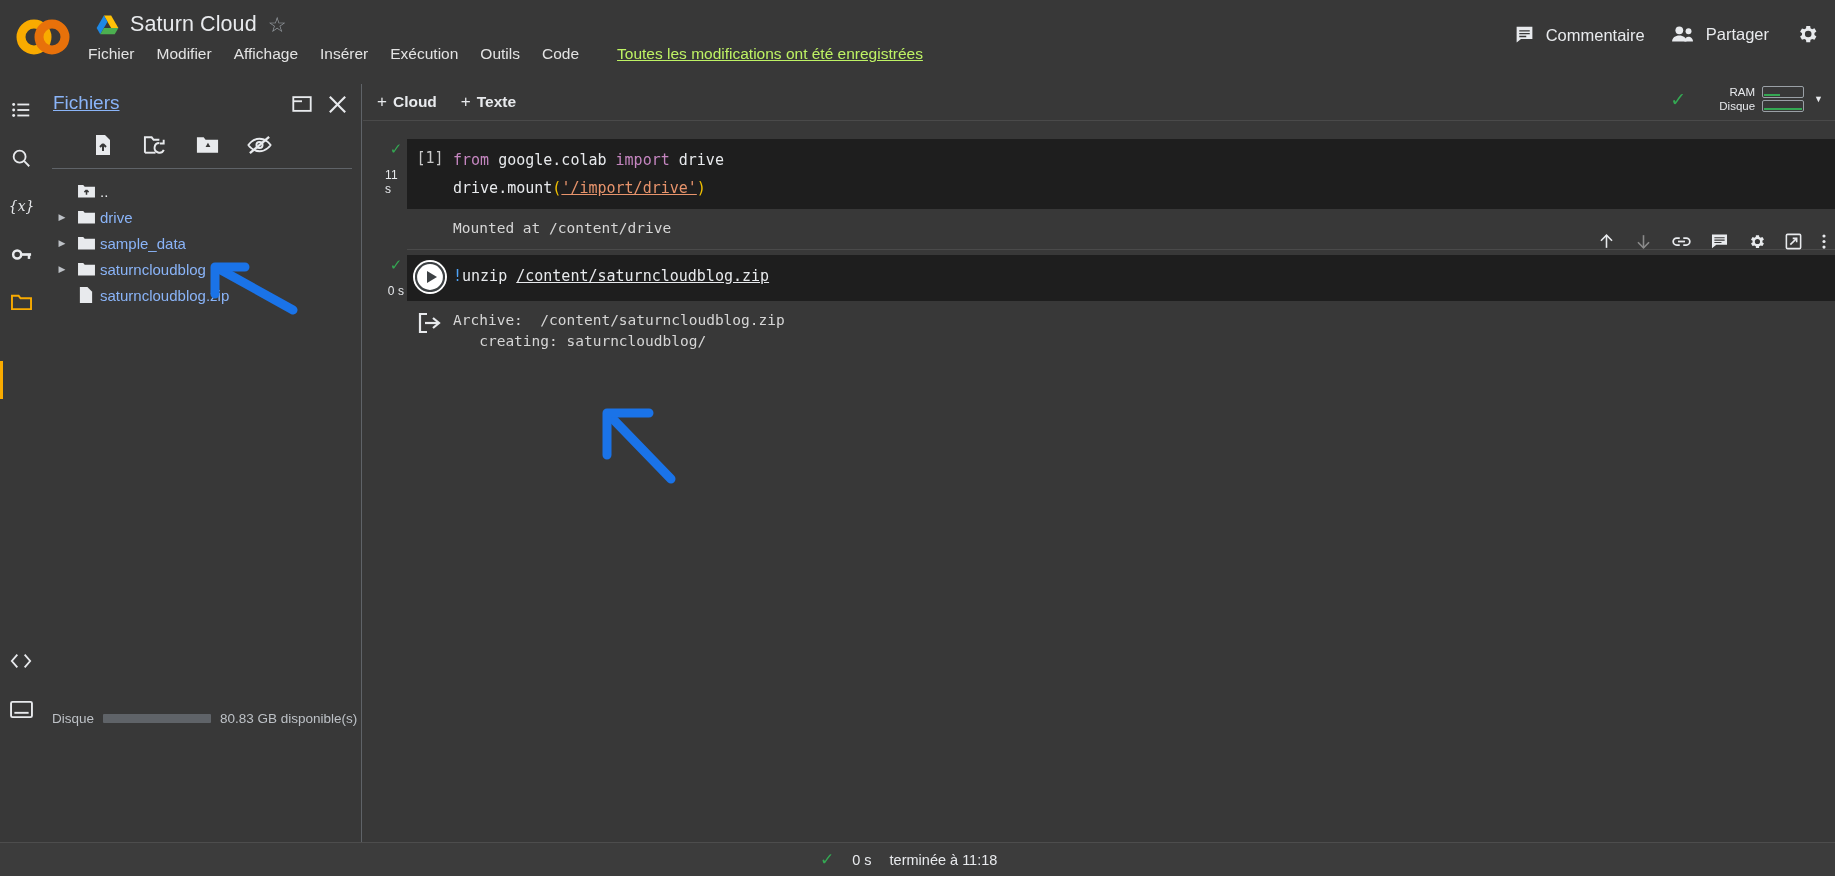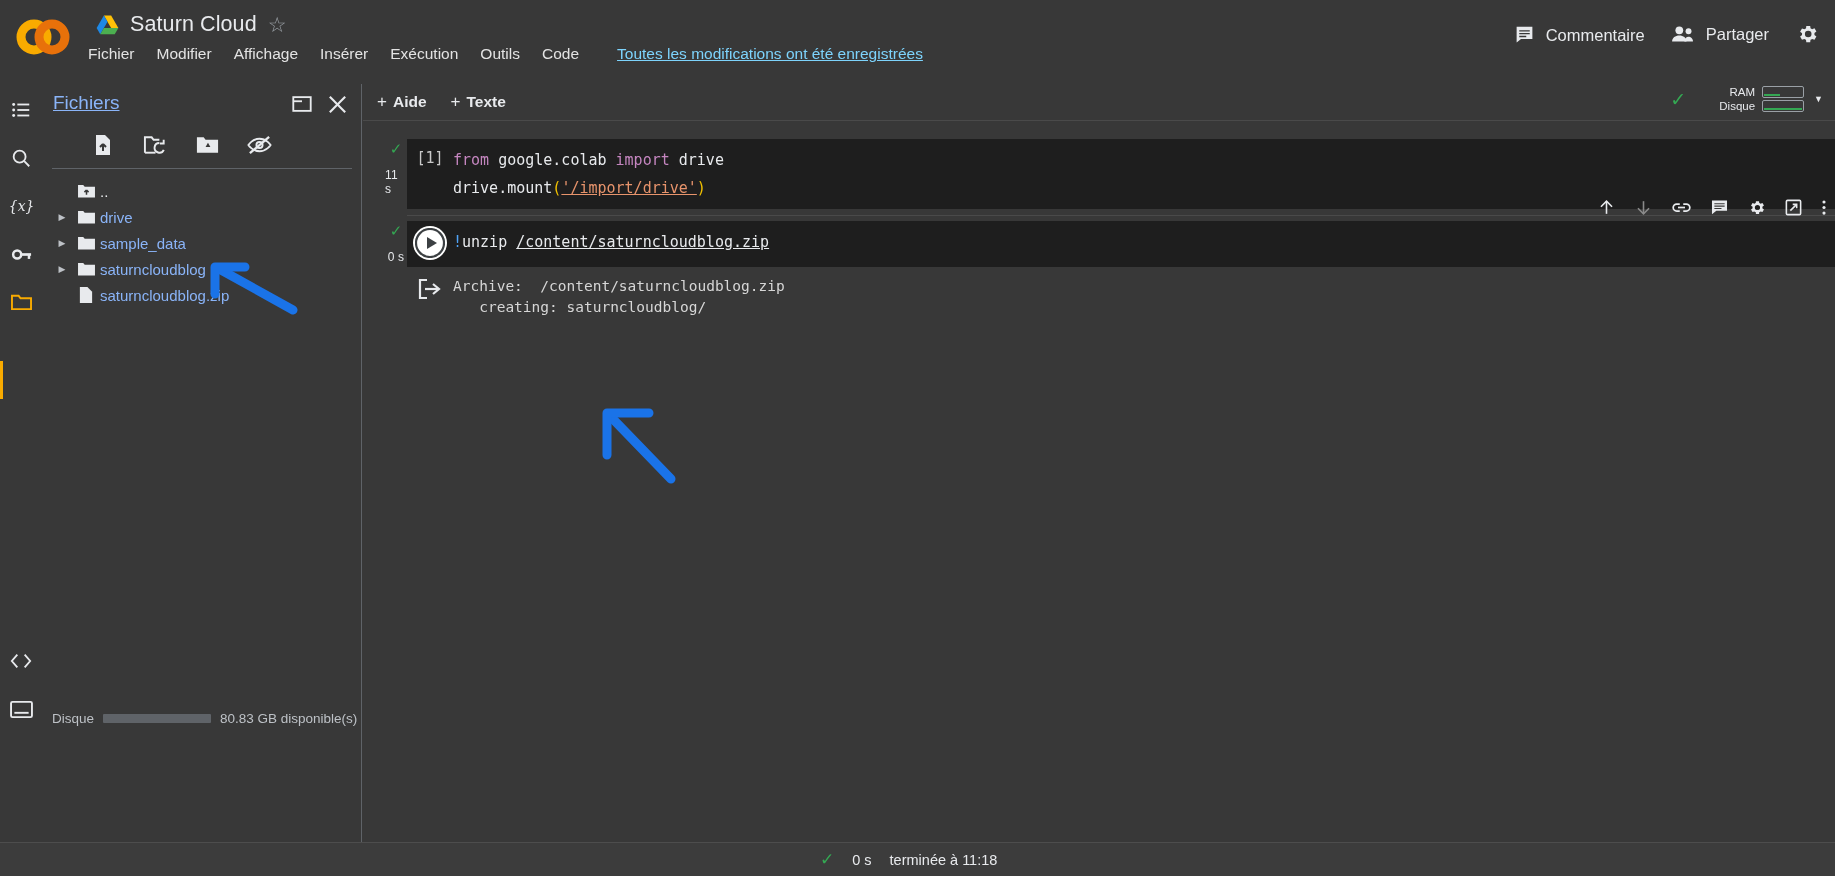--- a/index.html
+++ b/index.html
@@ -14,21 +14,21 @@
 
   
   .topbar { position: absolute; left: 0; top: 0; width: 1835px; height: 84px; background: #383838; }
   .logo { position: absolute; left: 14px; top: 17px; width: 58px; height: 40px; }
   .title-row { position: absolute; left: 96px; top: 12px; display: flex; align-items: center; gap: 11px; }
   .drive-ico { width: 23px; height: 20px; display: block; }
   .doc-title { font-size: 21.5px; color: #e8eaed; letter-spacing: .1px; white-space: nowrap; }
   .star { font-size: 21px; color: #9aa0a6; line-height: 1; cursor: pointer; }
   .menubar { position: absolute; left: 88px; top: 45px; display: flex; align-items: flex-end; gap: 22px; }
   .menu-item { font-size: 15.5px; color: #e3e3e3; cursor: pointer; white-space: nowrap; }
-  .save-state { font-size: 15.5px; color: #7dd3fc; text-decoration: underline; margin-left: 16px; white-space: nowrap; cursor: pointer; }
+  .save-state { font-size: 15.5px; color: #bef264; text-decoration: underline; margin-left: 16px; white-space: nowrap; cursor: pointer; }
   .top-right { position: absolute; right: 16px; top: 22px; display: flex; align-items: center; gap: 26px; }
   .tr-btn { display: flex; align-items: flex-end; gap: 11px; font-size: 16.5px; color: #e8eaed; cursor: pointer; }
   .tr-btn svg { display: block; }
 
   
   .rail { position: absolute; left: 0; top: 84px; width: 42px; height: 792px; background: #383838; }
   .rail-ico { position: absolute; left: 7px; width: 28px; height: 28px; display: flex; align-items: center; justify-content: center; cursor: pointer; color: #e8eaed; }
   .rail-sel { position: absolute; left: 0; top: 277px; width: 3px; height: 38px; background: #f9ab00; }
 
   
@@ -323,21 +323,21 @@
       </span>
       <span class="disk-lbl">80.83 GB disponible(s)</span>
     </div>
   </div>
 
   <div class="nb">
 
     <div class="nb-toolbar">
       <div class="addbtn">
         <span class="plus">+</span>
-        <span>Aide</span>
+        <span>Cloud</span>
       </div>
       <div class="addbtn">
         <span class="plus">+</span>
         <span>Texte</span>
       </div>
 
       <div class="res-box">
         <span class="res-check">✓</span>
         <span class="res-labels">
           <span class="res-line">
@@ -362,20 +362,24 @@
       <div class="cell" style="margin-top:18px;">
         <div class="gutter">
           <span class="g-check">✓</span>
           <span class="g-time">11 s</span>
         </div>
         <div class="codebox">
           <span class="exec-lbl">[1]</span>
           <span class="code"><span class="kw">from</span> google.colab <span class="kw">import</span> drive
 drive.mount<span class="q">(</span><span class="str">'/import/drive'</span><span class="q">)</span></span>
         </div>
+        <div class="out">
+          <span class="out-ico"></span>
+          <span class="out-text">Mounted at /content/drive</span>
+        </div>
       </div>
 
       <div class="cell" style="margin-top:12px;">
         <div class="cell-sep" style="top:-6px;"></div>
         <div class="cell-toolbar">
           <span class="ct-ico">
             <svg width="19" height="19" viewBox="0 0 24 24" fill="none" stroke="#e8eaed" stroke-width="2">
                 <line x1="12" y1="20" x2="12" y2="4"></line>
                 <polyline points="5,11 12,4 19,11"></polyline>
               </svg>

